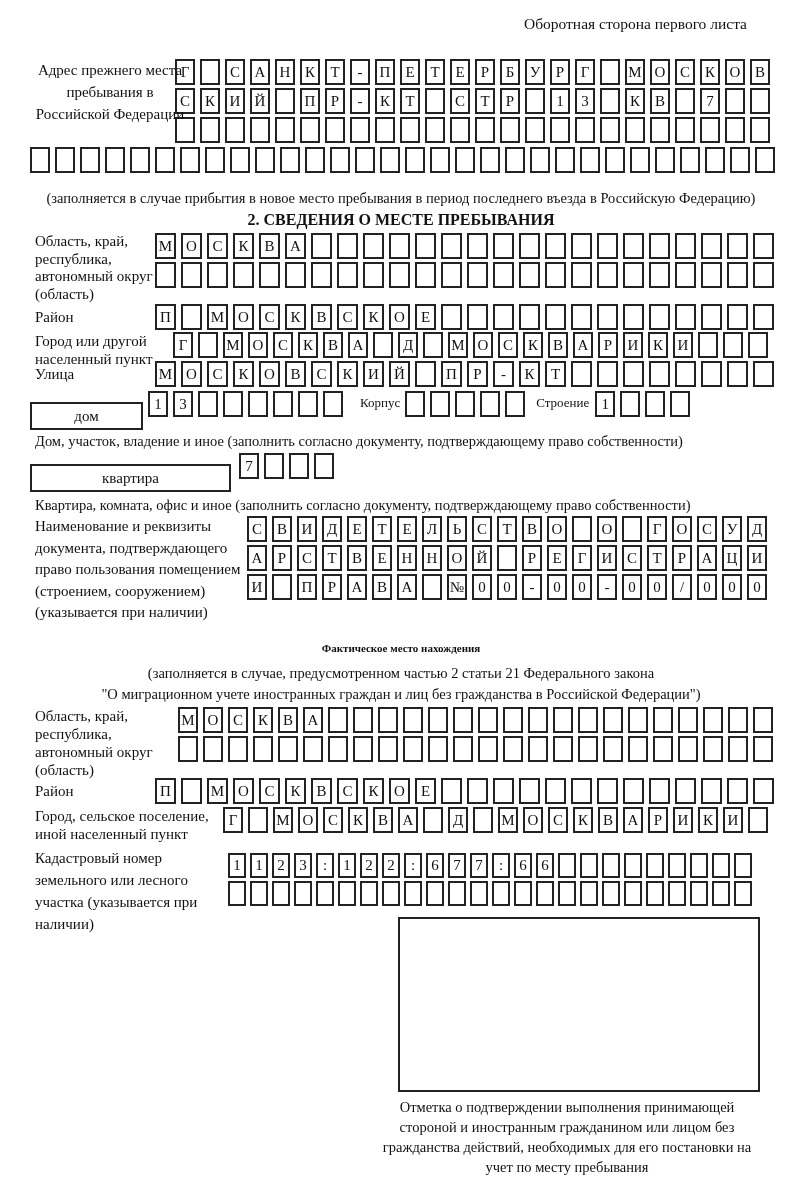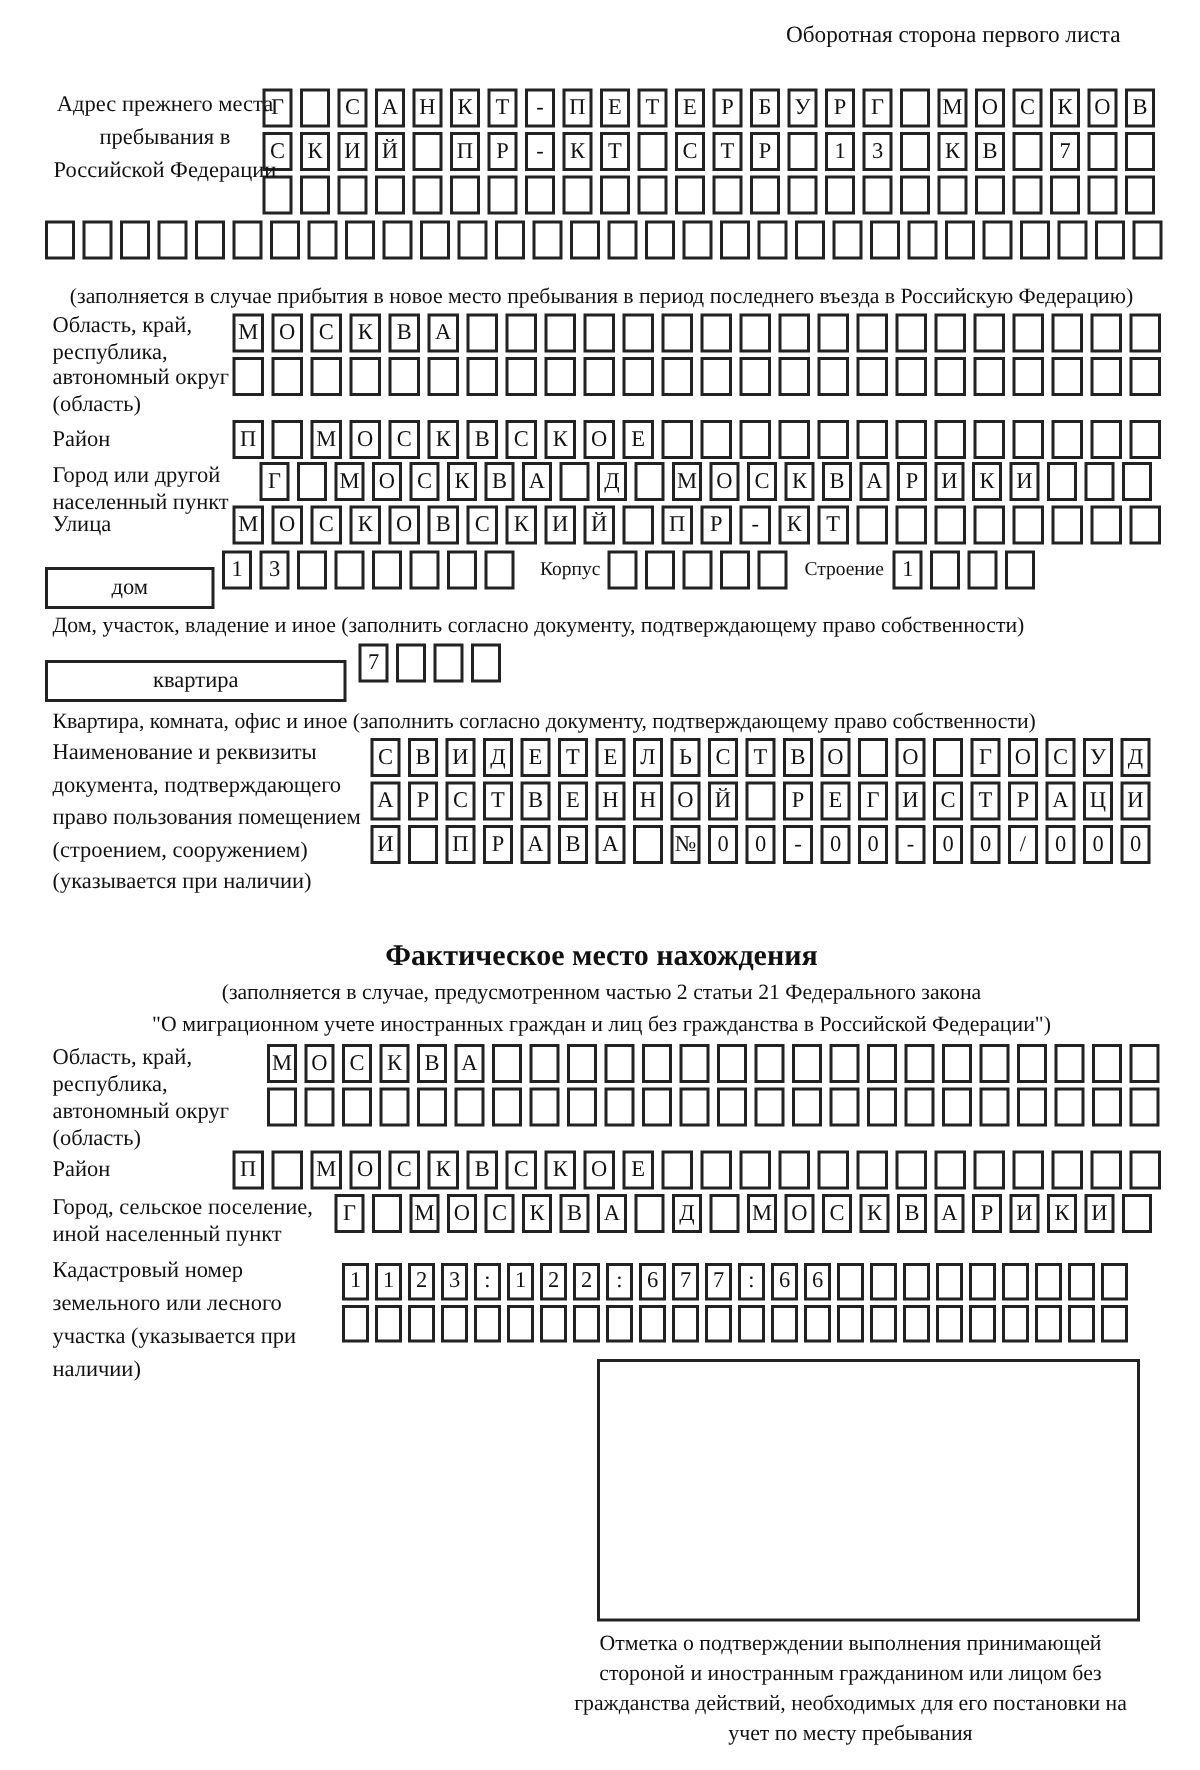--- a/index.html
+++ b/index.html
@@ -169,20 +169,21 @@
       <div class="cbox"></div>
       <div class="cbox"></div>
       <div class="cbox"></div>
       <div class="cbox"></div>
       <div class="cbox"></div>
       <div class="cbox"></div>
       <div class="cbox"></div>
     </div>
   <div class="note center" style="margin-top:16px;">(заполняется в случае прибытия в новое место пребывания в период последнего въезда в Российскую Федерацию)</div>
 
+  <div class="sec-title" style="margin-top:2px;">2. СВЕДЕНИЯ О МЕСТЕ ПРЕБЫВАНИЯ</div>
 
   <div class="fline" style="margin-top:2px;">
     <span class="lbl" style="width:122px; line-height:17.5px;">Область, край, республика, автономный округ (область)</span>
     <div class="stack" style="padding-left:125px;">
       <div class="boxrow">
           <div class="cbox">М</div>
           <div class="cbox">О</div>
           <div class="cbox">С</div>
           <div class="cbox">К</div>
           <div class="cbox">В</div>
@@ -435,21 +436,21 @@
           <div class="cbox">0</div>
           <div class="cbox">0</div>
           <div class="cbox">/</div>
           <div class="cbox">0</div>
           <div class="cbox">0</div>
           <div class="cbox">0</div>
         </div>
     </div>
   </div>
 
-  <div class="sec-title" style="margin-top:47px; font-size:20px;">Фактическое место нахождения</div>
+  <div class="sec-title" style="margin-top:34px; font-size:11px;">Фактическое место нахождения</div>
   <div class="note center" style="margin-top:4px; line-height:21px;">(заполняется в случае, предусмотренном частью 2 статьи 21 Федерального закона</div>
   <div class="note center" style="line-height:21px;">"О миграционном учете иностранных граждан и лиц без гражданства в Российской Федерации")</div>
 
   <div class="fline" style="margin-top:2px;">
     <span class="lbl" style="width:145px;">Область, край, республика, автономный округ (область)</span>
     <div class="stack" style="padding-left:148px;">
       <div class="boxrow p25">
           <div class="cbox">М</div>
           <div class="cbox">О</div>
           <div class="cbox">С</div>

